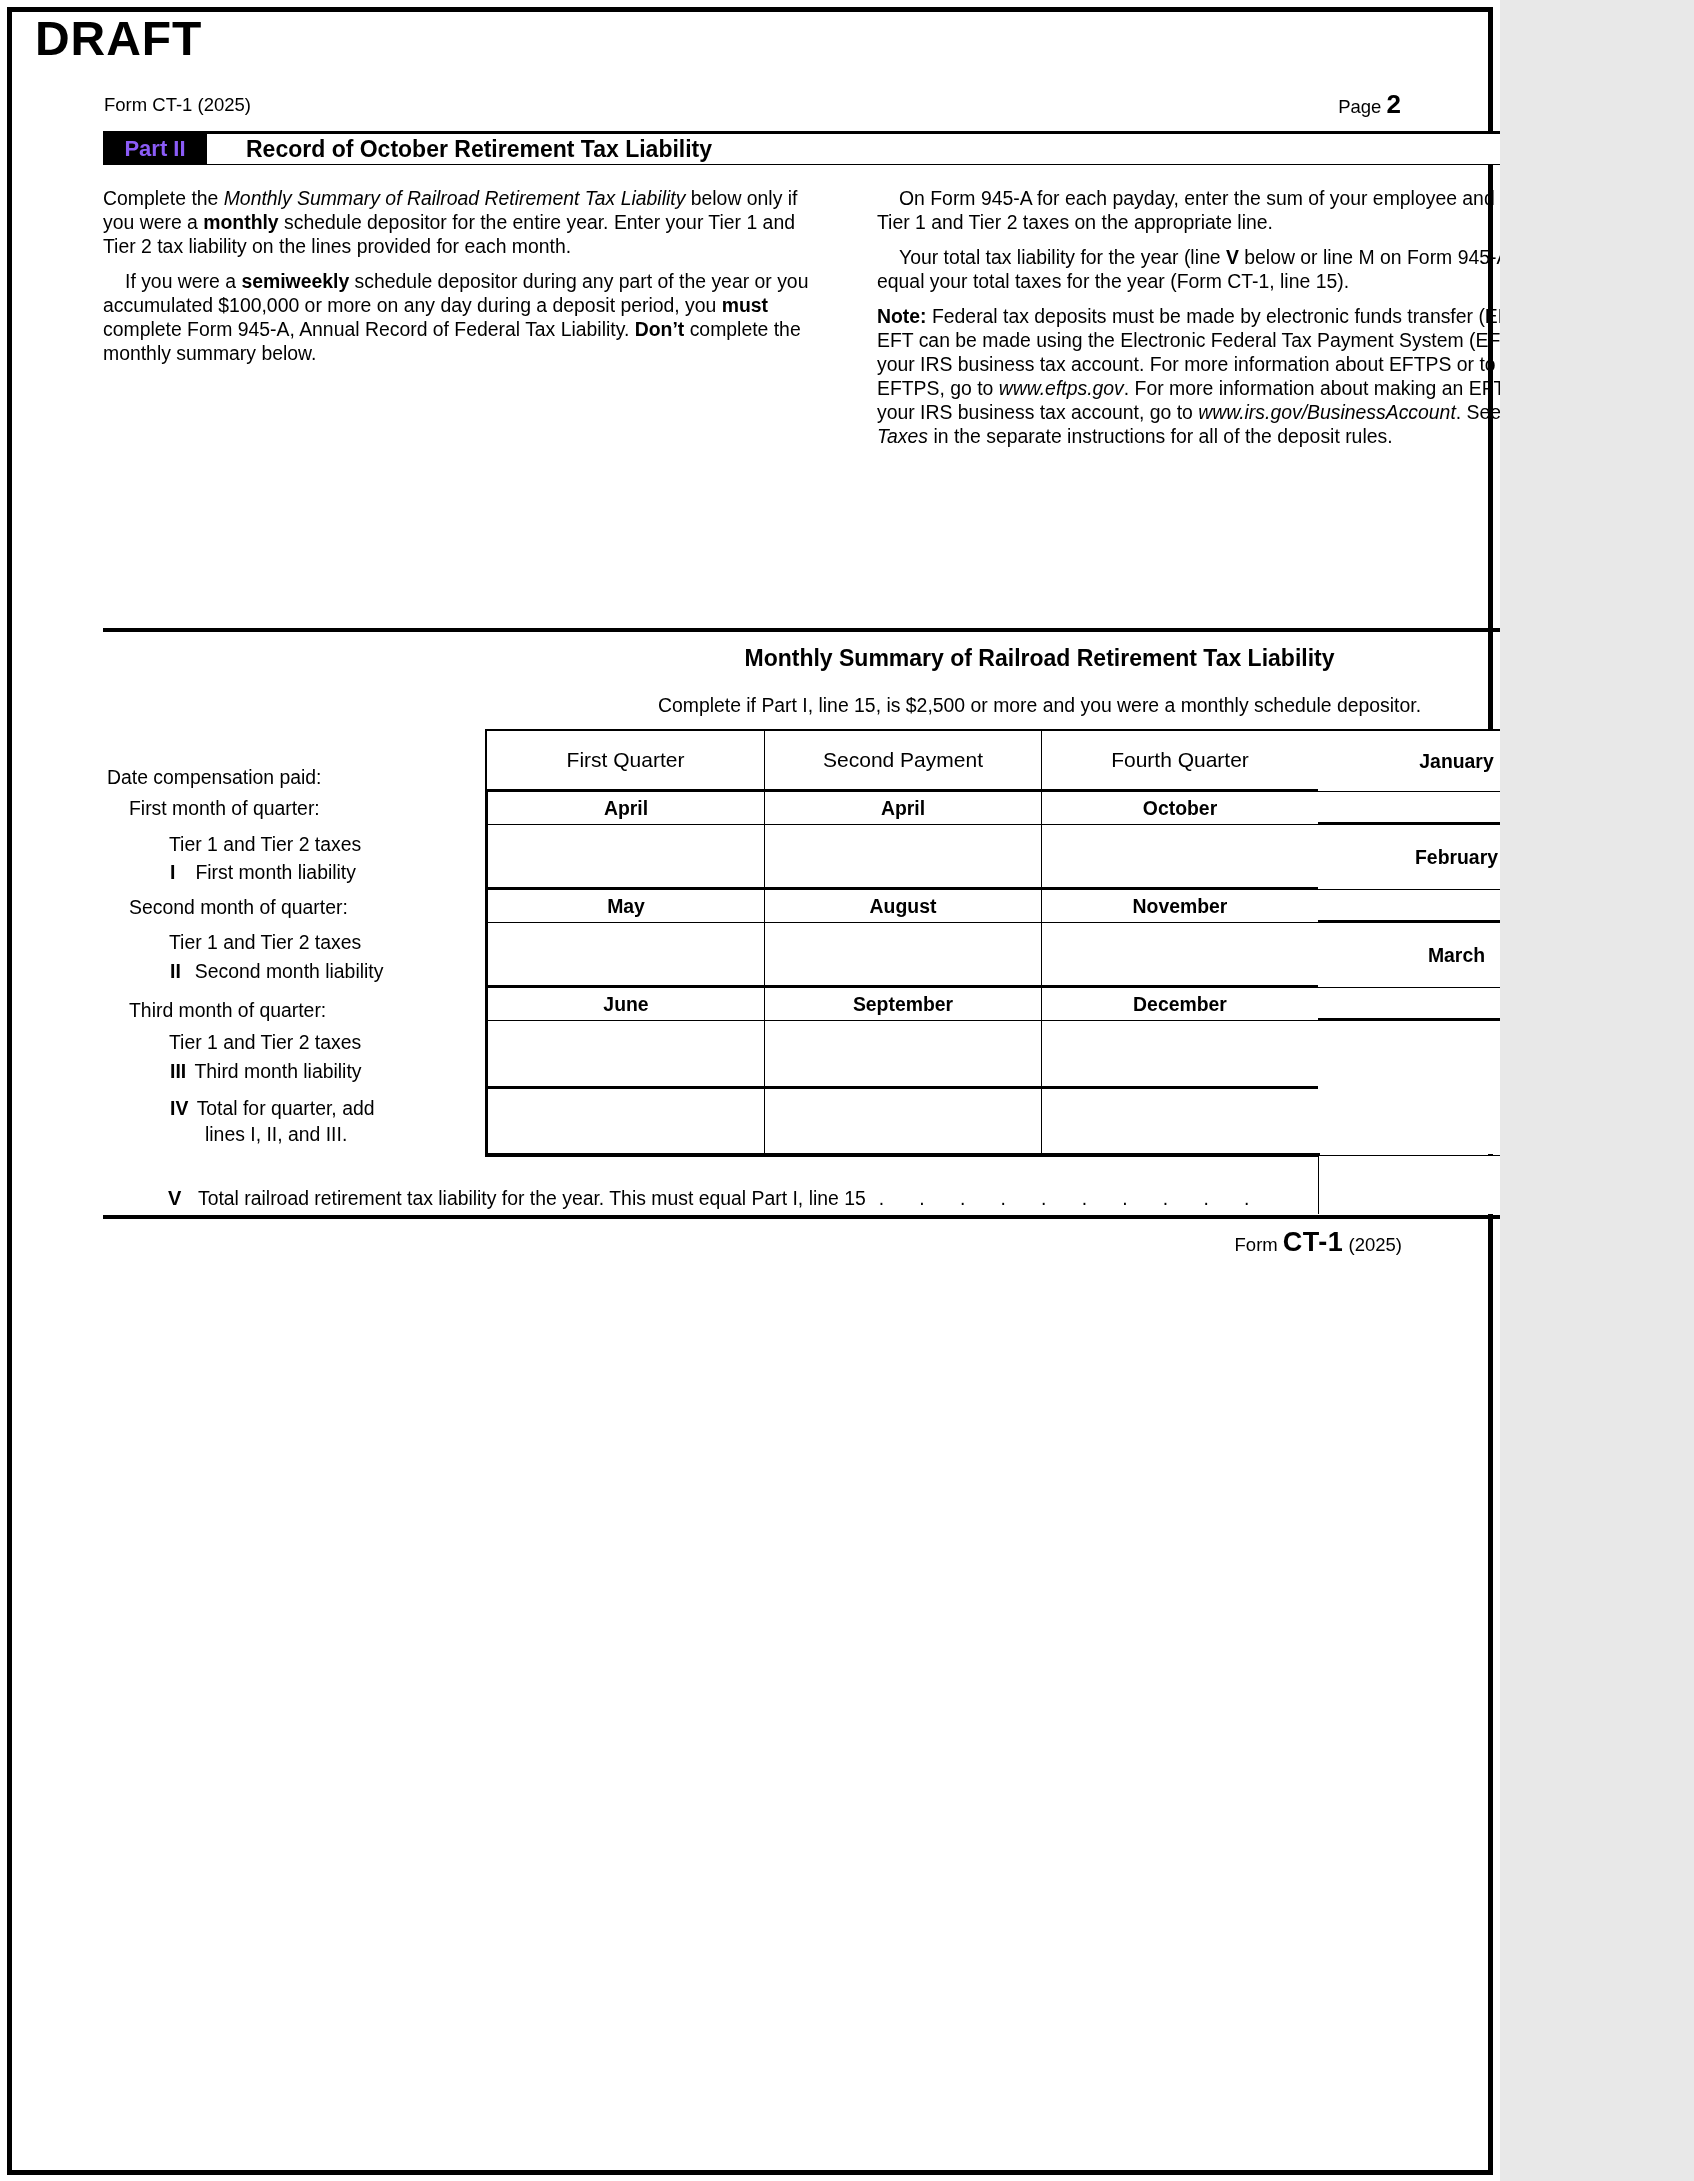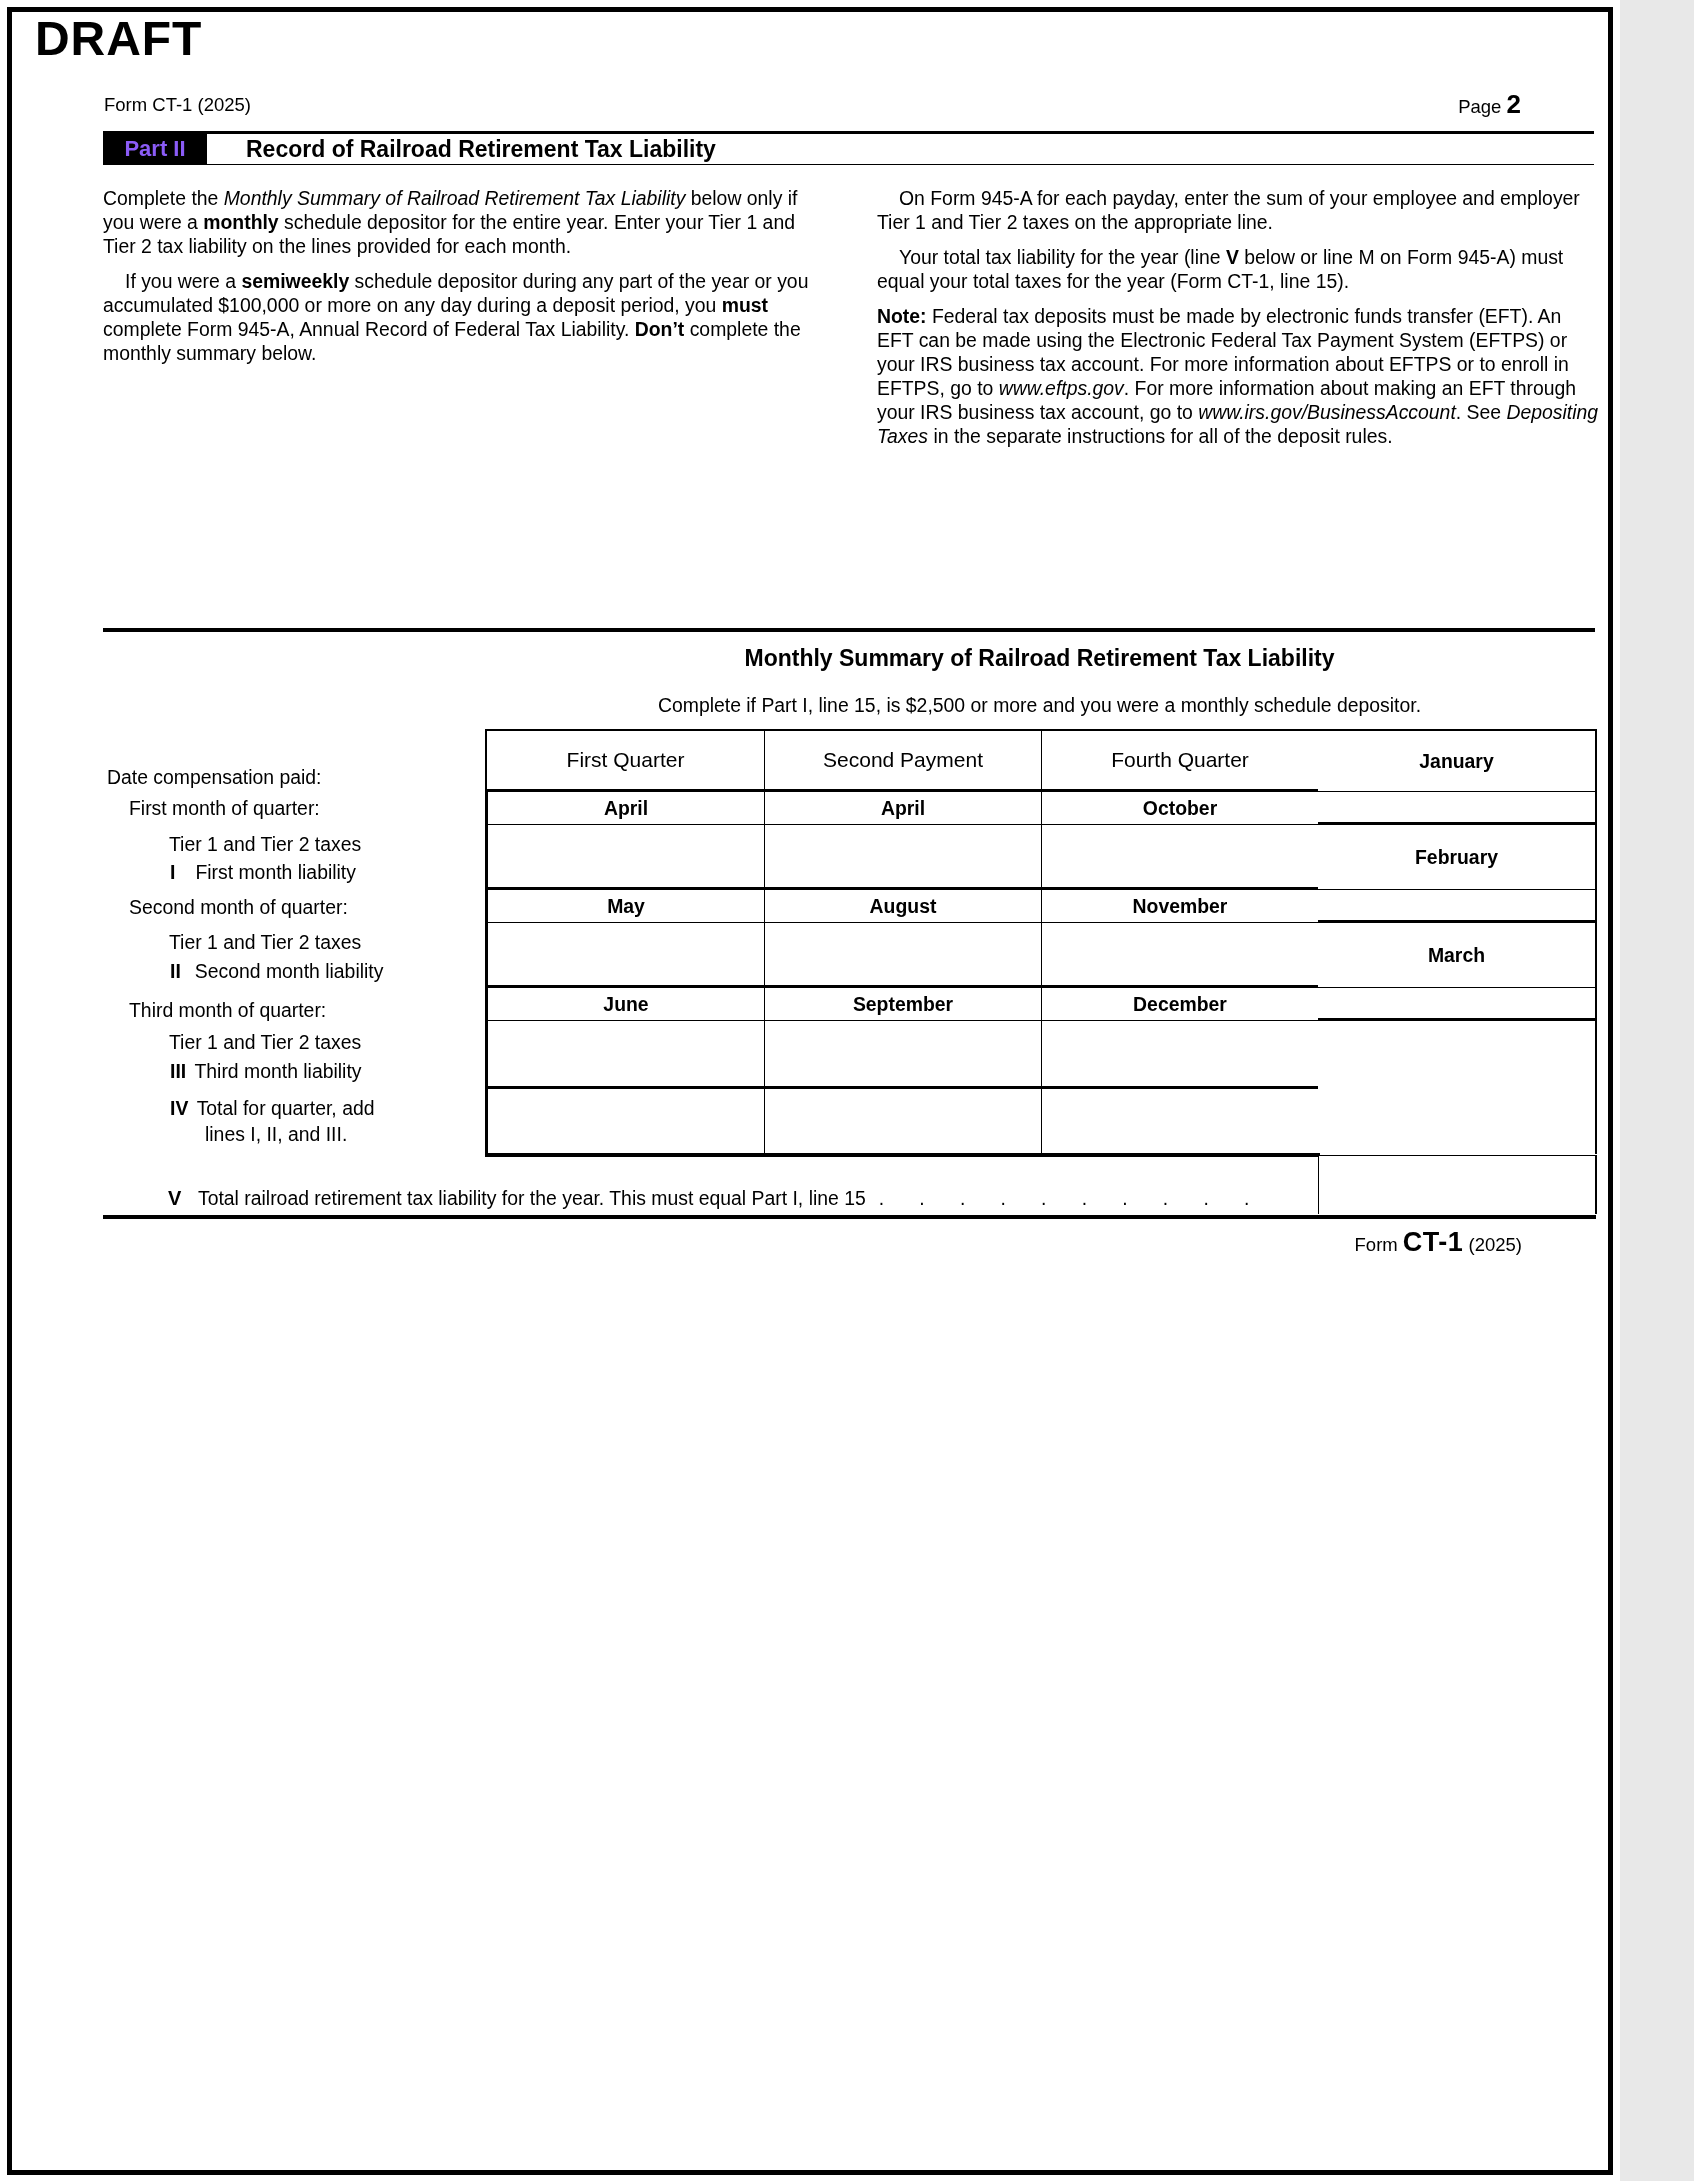--- a/index.html
+++ b/index.html
@@ -1,19 +1,19 @@
 <!DOCTYPE html>
 <html style="font-size:14.8px"><head>
 <meta charset="utf-8">
 <style>
   * { margin:0; padding:0; box-sizing:border-box; }
   html,body { background:#e8e8e8; }
   body { font-family:"Liberation Sans", sans-serif; color:#000; }
   .page {
-    position:relative; width:1620px; height:2182px; background:#ffffff;
+    position:relative; width:1500px; height:2182px; background:#ffffff;
     overflow:hidden;
   }
   .page-frame {
     position:absolute; left:7.4px; top:7.4px; right:7.4px; bottom:7.4px;
     border:5.5px solid #000; pointer-events:none;
   }
   .draft {
     position:absolute; left:35px; top:11px;
     font-size:48px; font-weight:bold; letter-spacing:0.9px;
   }
@@ -107,21 +107,21 @@
   <div class="draft">DRAFT</div>
 
   <div class="hdr-left">Form CT-1 (2025)</div>
   <div class="hdr-right">
     <span>Page</span>
     <span class="pgnum">2</span>
   </div>
 
   <div class="part-bar">
     <div class="part-label">Part II</div>
-    <div class="part-title">Record of Railroad Retirement Tax Liability</div>
+    <div class="part-title">Record of October Retirement Tax Liability</div>
   </div>
 
   <div class="col col-left">
     <p><span>Complete the </span><span style="font-style: italic;">Monthly Summary of Railroad Retirement Tax Liability</span><span> below only if you were a </span><span style="font-weight: bold; margin-top: 30px;">monthly</span><span> schedule depositor for the entire year. Enter your Tier 1 and Tier 2 tax liability on the lines provided for each month.</span></p>
     <p class="indent"><span>If you were a </span><span style="font-weight: bold;">semiweekly</span><span> schedule depositor during any part of the year or you accumulated $100,000 or more on any day during a deposit period, you </span><span style="font-weight: bold;">must</span><span> complete Form 945-A, Annual Record of Federal Tax Liability. </span><span style="font-weight: bold;">Don’t</span><span> complete the monthly summary below.</span></p>
   </div>
 
   <div class="col col-right">
     <p class="indent"><span>On Form 945-A for each payday, enter the sum of your employee and employer Tier 1 and Tier 2 taxes on the appropriate line.</span></p>
     <p class="indent"><span>Your total tax liability for the year (line </span><span style="font-weight: bold;">V</span><span> below or line M on Form 945-A) must equal your total taxes for the year (Form CT-1, line 15).</span></p>

